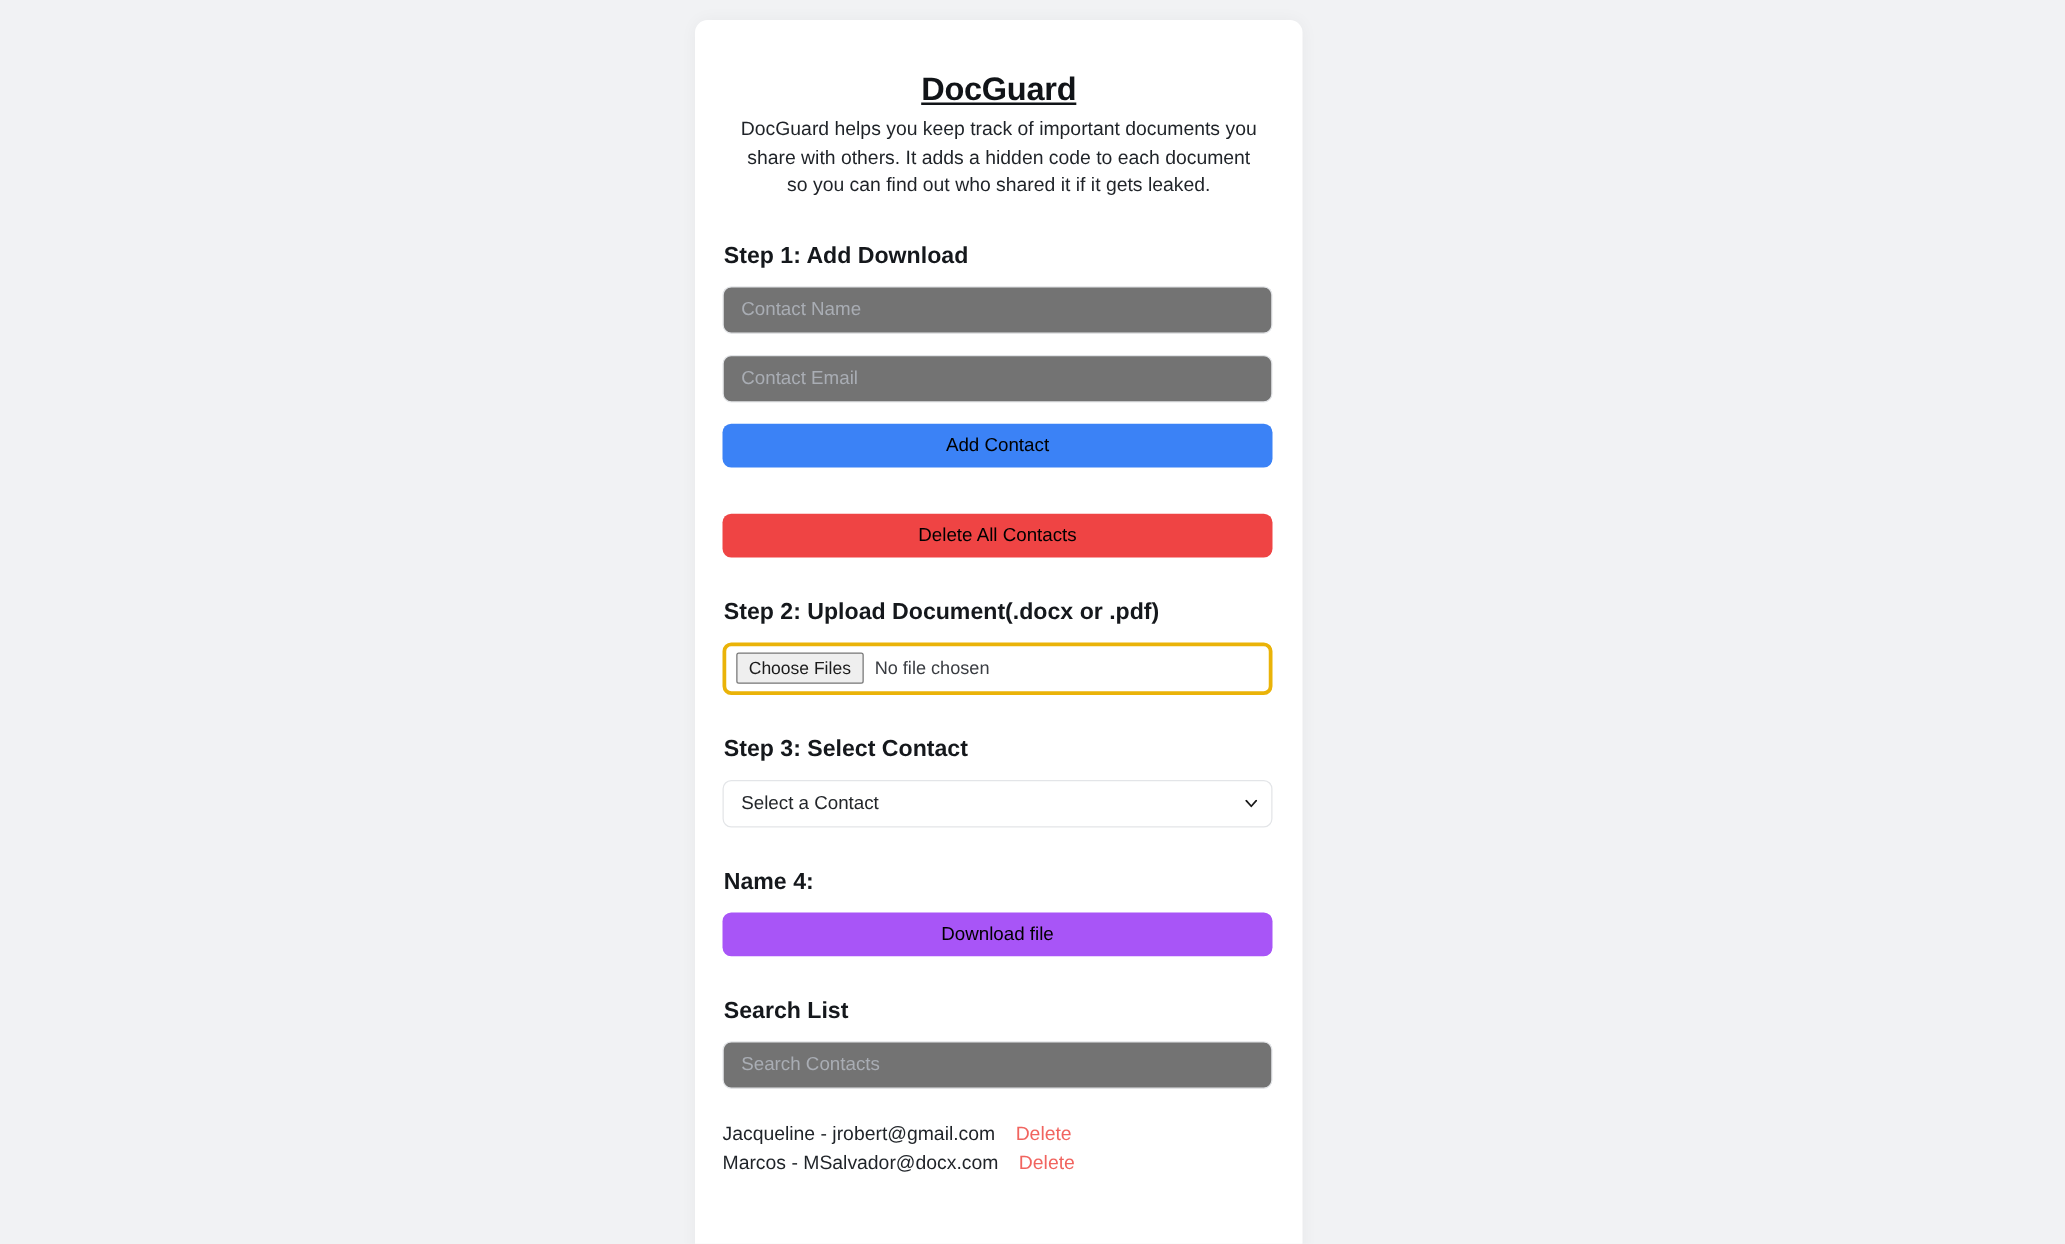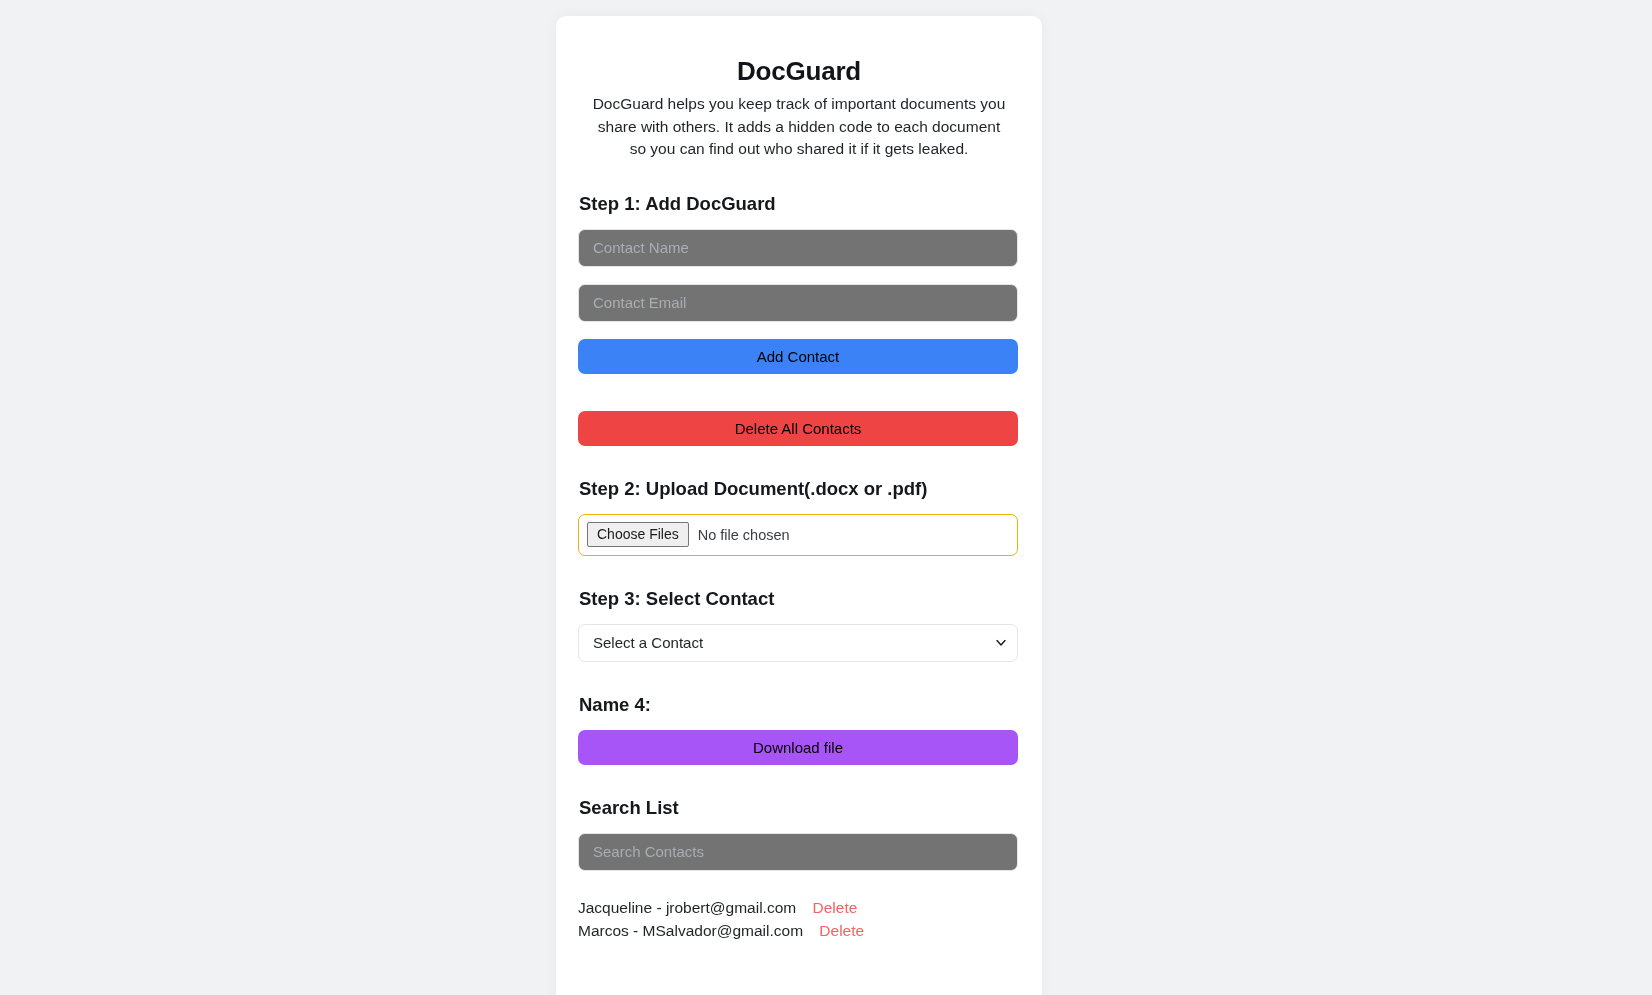--- a/index.html
+++ b/index.html
@@ -35,20 +35,21 @@
     box-shadow: 0 0 14px rgba(0,0,0,0.045);
   }
 
   .app-title {
     margin: 18px 0 6px 0;
     text-align: center;
     font-size: 26px;
     font-weight: bold;
     color: #111418;
     letter-spacing: -0.2px;
+    text-decoration: underline;
   }
 
   .app-desc {
     margin: 0 auto;
     text-align: center;
     font-size: 15.5px;
     line-height: 22.5px;
     color: #1f2328;
     width: 414px;
   }
@@ -90,21 +91,21 @@
     text-align: center;
     padding: 0;
   }
   .btn-primary { background: #3b82f6; }
   .btn-danger  { background: #ef4444; margin-top: 37px; }
   .btn-purple  { background: #a855f7; margin-top: 11px; }
 
   .file-box {
     width: 440px;
     height: 42px;
-    border: 1px solid #eab308;
+    border: 3px solid #eab308;
     border-radius: 7px;
     background: #fff;
     display: flex;
     align-items: center;
     padding: 0 8px;
   }
   .choose-files {
     border: 1px solid #767676;
     background: #efefef;
     border-radius: 2px;
@@ -165,21 +166,21 @@
 </style>
 </head>
 <body>
 
 <div class="page">
   <div class="card">
 
     <h1 class="app-title">DocGuard</h1>
     <p class="app-desc">DocGuard helps you keep track of important documents you share with others. It adds a hidden code to each document so you can find out who shared it if it gets leaked.</p>
 
-    <h2 class="step-title">Step 1: Add DocGuard</h2>
+    <h2 class="step-title">Step 1: Add Download</h2>
 
     <input class="field" type="text" placeholder="Contact Name" style="">
 
     <input class="field" type="text" placeholder="Contact Email" style="">
 
     <button class="btn btn-primary">Add Contact</button>
 
     <button class="btn btn-danger">Delete All Contacts</button>
 
     <h2 class="step-title">Step 2: Upload Document(.docx or .pdf)</h2>
@@ -207,19 +208,19 @@
     <h2 class="step-title">Search List</h2>
 
     <input class="field search-field" type="text" placeholder="Search Contacts" style="">
 
     <div class="contact-rows">
       <div class="contact-row">
         <span class="contact-text">Jacqueline - jrobert@gmail.com</span>
         <a class="delete-link">Delete</a>
       </div>
       <div class="contact-row">
-        <span class="contact-text">Marcos - MSalvador@gmail.com</span>
+        <span class="contact-text">Marcos - MSalvador@docx.com</span>
         <a class="delete-link">Delete</a>
       </div>
     </div>
 
   </div>
 </div>
 
 </body></html>

